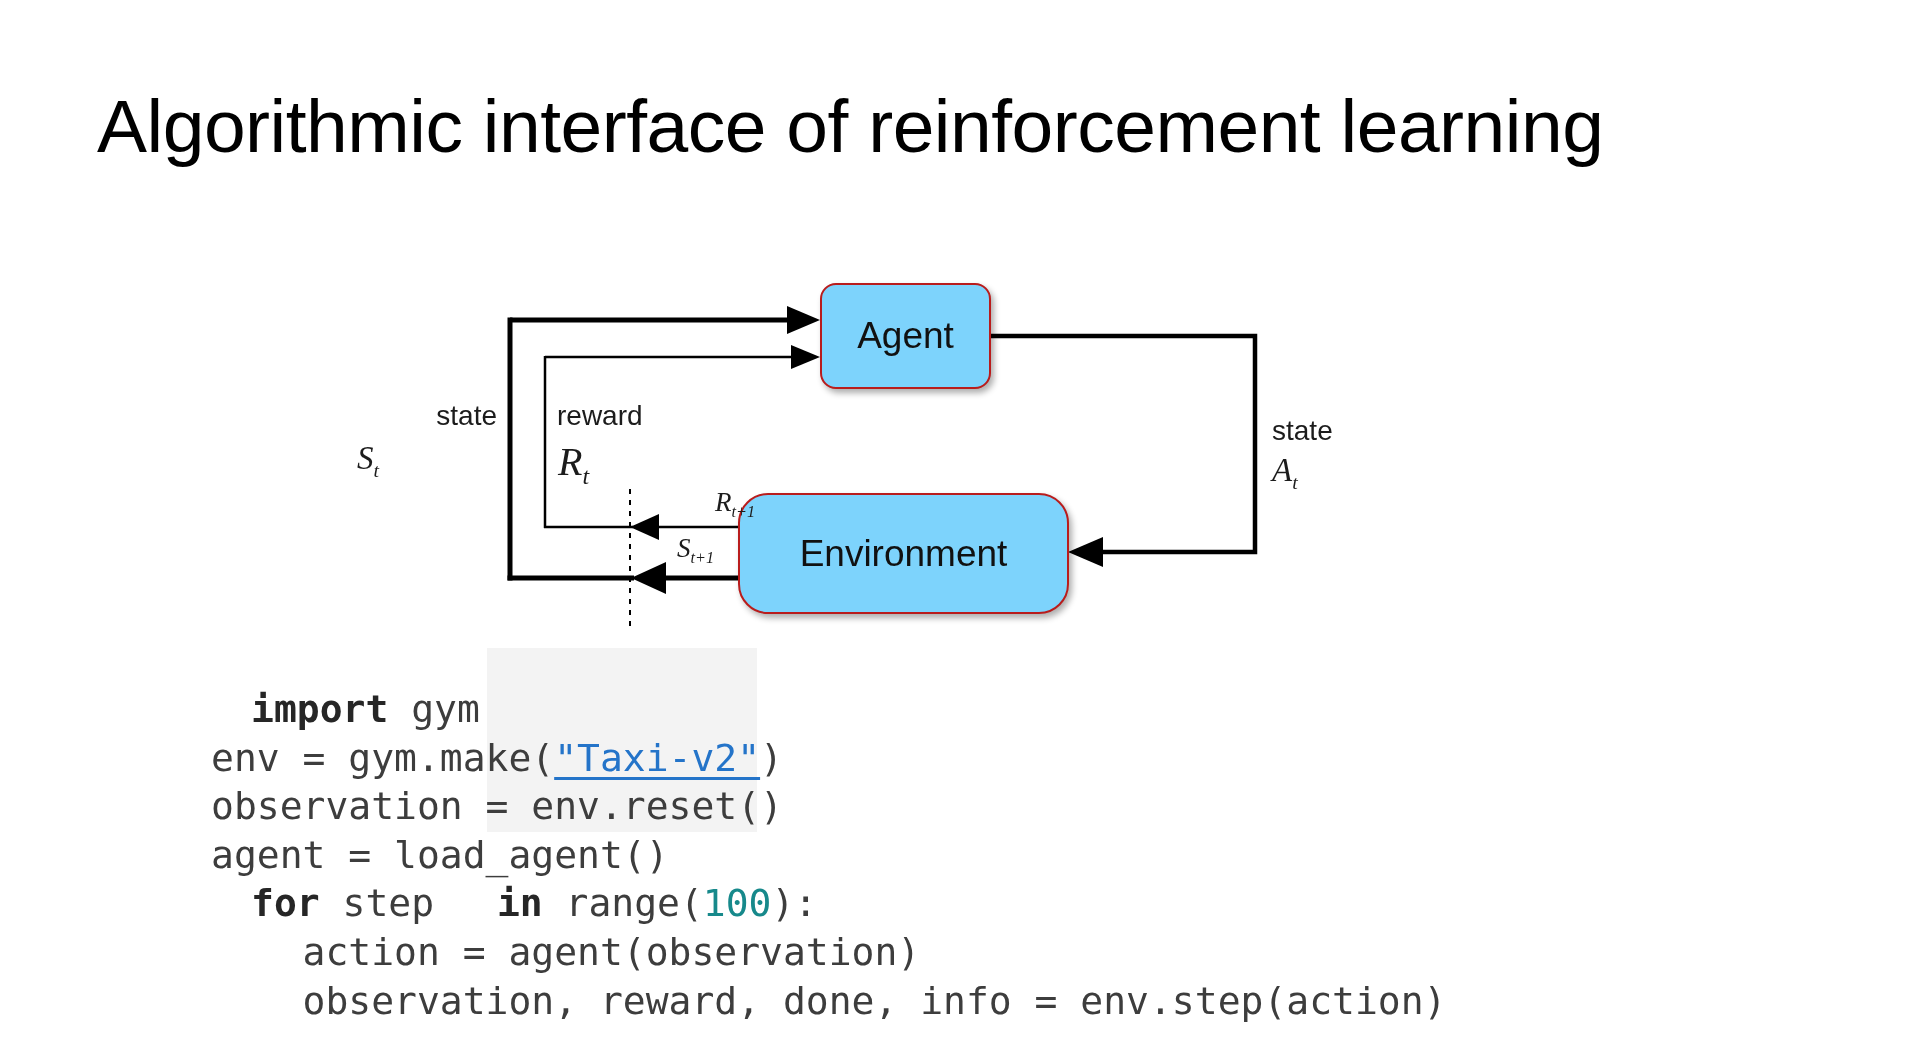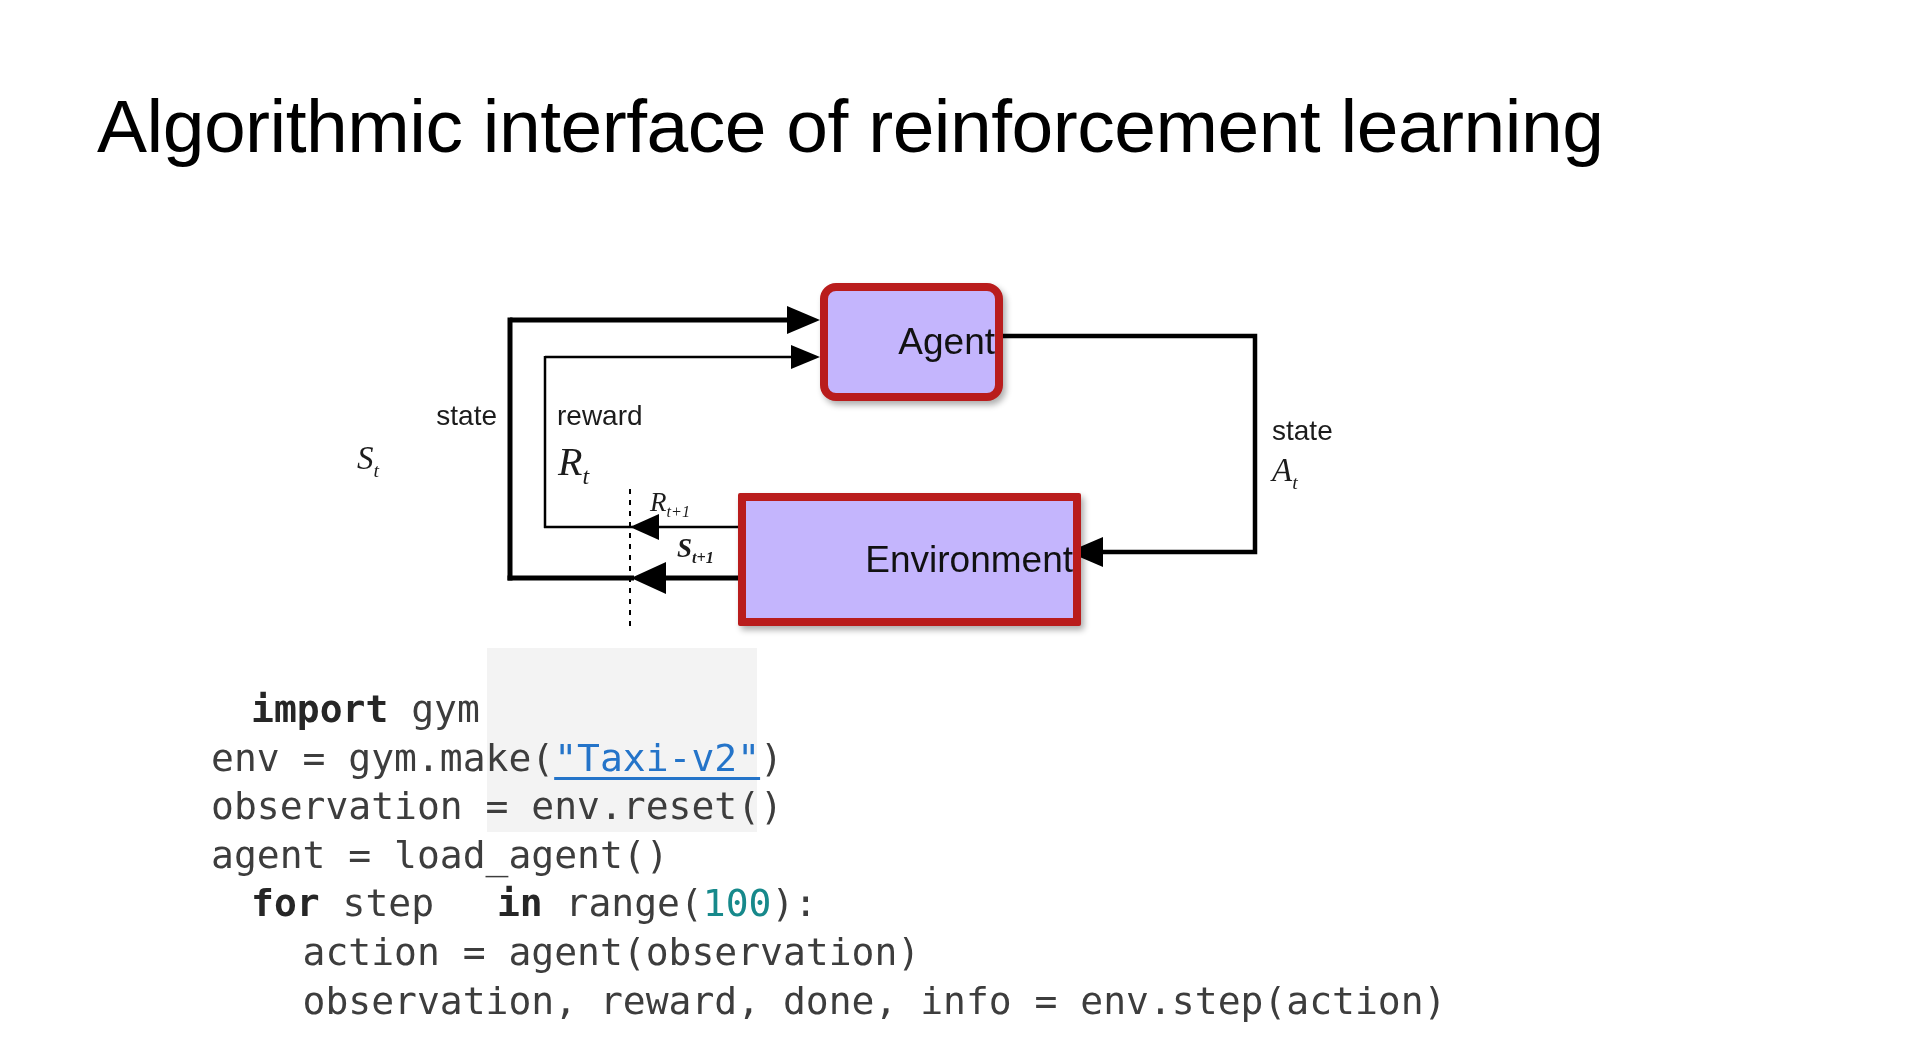--- a/index.html
+++ b/index.html
@@ -20,34 +20,34 @@
     white-space:nowrap;
     margin-top:45px;
   }
   .diagram-svg {
     position:absolute; left:0; top:0;
     width:1920px; height:1048px;
     pointer-events:none;
   }
   .node {
     position:absolute;
-    background:#c4b5fd;
-    border:8px solid #b91c1c;
-    display:flex; align-items:center; justify-content:flex-end;
+    background:#7dd3fc;
+    border:2px solid #b91c1c;
+    display:flex; align-items:center; justify-content:center;
     font-size:37px;
     color:#111111;
     box-shadow:3px 4px 6px rgba(0,0,0,0.32);
   }
   .node-agent {
     left:820px; top:283px; width:167px; height:102px;
     border-radius:16px;
   }
   .node-env {
     left:738px; top:493px; width:327px; height:117px;
-    border-radius:2px;
+    border-radius:30px;
   }
   .dlabel {
     position:absolute;
     font-size:28px;
     color:#1c1c1c;
     white-space:nowrap;
   }
   .math {
     font-family:"Liberation Serif", serif;
     font-style:italic;
@@ -55,22 +55,22 @@
   }
   .math sub {
     font-size:0.6em;
     font-style:italic;
     letter-spacing:0;
   }
   .lbl-state   { left:357px; top:400px; width:140px; text-align:right; }
   .lbl-state-s { left:357px; top:440px; width:125px; text-align:left; font-size:33px; }
   .lbl-reward  { left:557px; top:400px; }
   .lbl-reward-s{ left:558px; top:438px; font-size:40px; }
-  .lbl-rnext   { left:650px; top:487px; width:105px; text-align:left; font-size:27px; }
-  .lbl-snext   { left:643px; top:533px; width:105px; text-align:center; font-size:27px;font-weight:bold; }
+  .lbl-rnext   { left:650px; top:487px; width:105px; text-align:right; font-size:27px; }
+  .lbl-snext   { left:643px; top:533px; width:105px; text-align:center; font-size:27px; }
   .lbl-action  { left:1272px; top:415px; }
   .lbl-action-s{ left:1272px; top:452px; font-size:33px; }
   .band {
     position:absolute;
     left:487px; top:648px; width:270px; height:184px;
     background:#f3f3f3;
   }
   .code {
     position:absolute;
     left:211px; top:685px;

